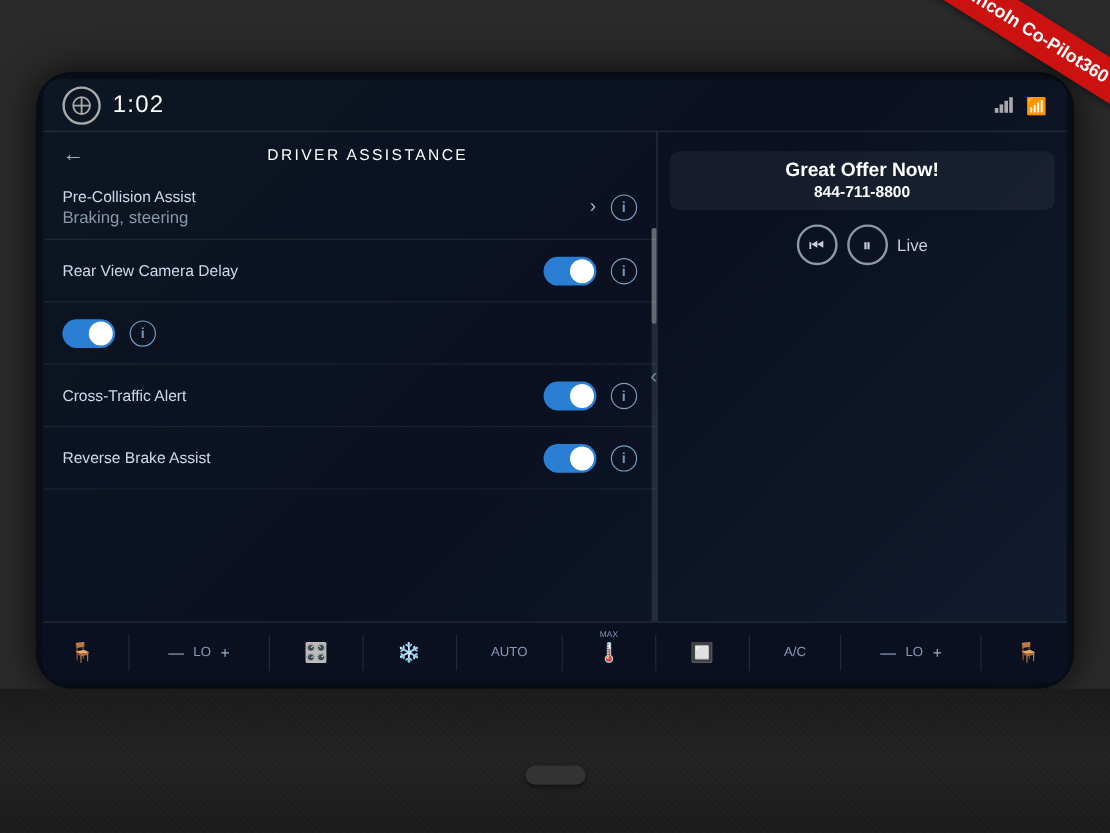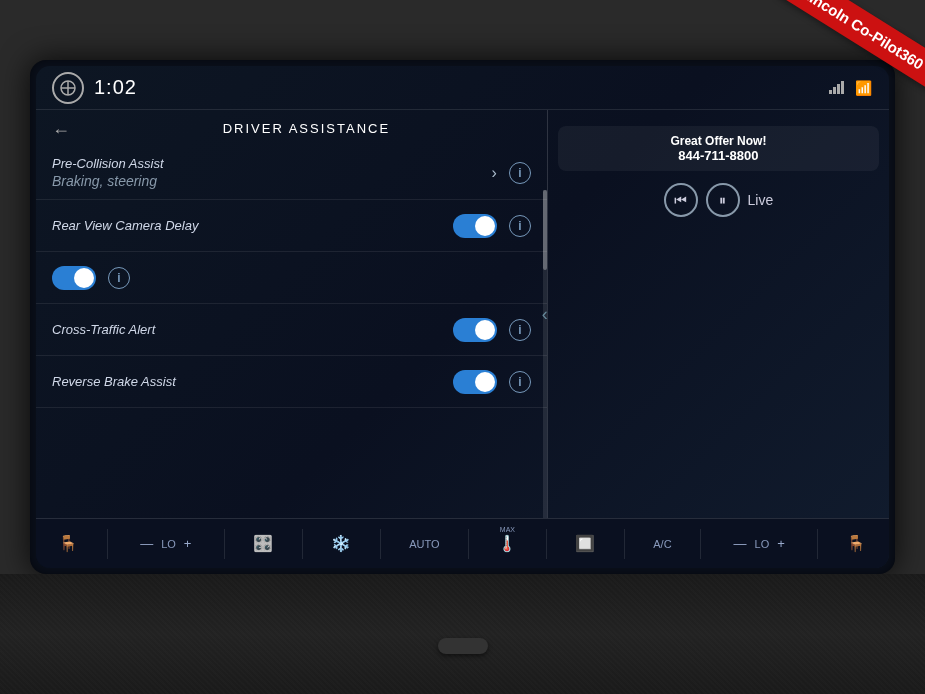--- a/index.html
+++ b/index.html
@@ -20,21 +20,21 @@
     }
 
     
     .screen-bezel {
       position: absolute;
       top: 60px;
       left: 30px;
       right: 30px;
       bottom: 120px;
       background: #0a0f1a;
-      border-radius: 16px;
+      border-radius: 30px;
       box-shadow: 0 0 30px rgba(0,0,0,0.8), inset 0 0 10px rgba(0,0,0,0.5);
       overflow: hidden;
       padding-left: 33px;
     }
 
     
     .screen {
       position: absolute;
       top: 6px; left: 6px; right: 6px; bottom: 6px;
       background: linear-gradient(135deg, #0d1623 0%, #0a1020 50%, #111c2e 100%);
@@ -129,21 +129,20 @@
     .menu-item {
       display: flex;
       align-items: center;
       padding: 10px 16px;
       border-bottom: 1px solid rgba(255,255,255,0.08);
       min-height: 52px;
     }
 
     .menu-item-text {
       flex: 1;
-      font-style: italic;
     }
 
     .menu-item-label {
       color: #d0d8e8;
       font-size: 13px;
       font-weight: 400;
     }
 
     .menu-item-sub {
       color: #8899aa;
@@ -293,21 +292,21 @@
       background: rgba(255,255,255,0.05);
       border-radius: 8px;
       padding: 8px 12px;
       text-align: center;
       margin: 8px 0;
       width: 100%;
     }
 
     .offer-title {
       color: #ffffff;
-      font-size: 12px;
+      font-size: 16px;
       font-weight: 600;
     }
 
     .offer-phone {
       color: #ffffff;
       font-size: 13px;
       font-weight: 600;
     }
 
     .player-controls {

